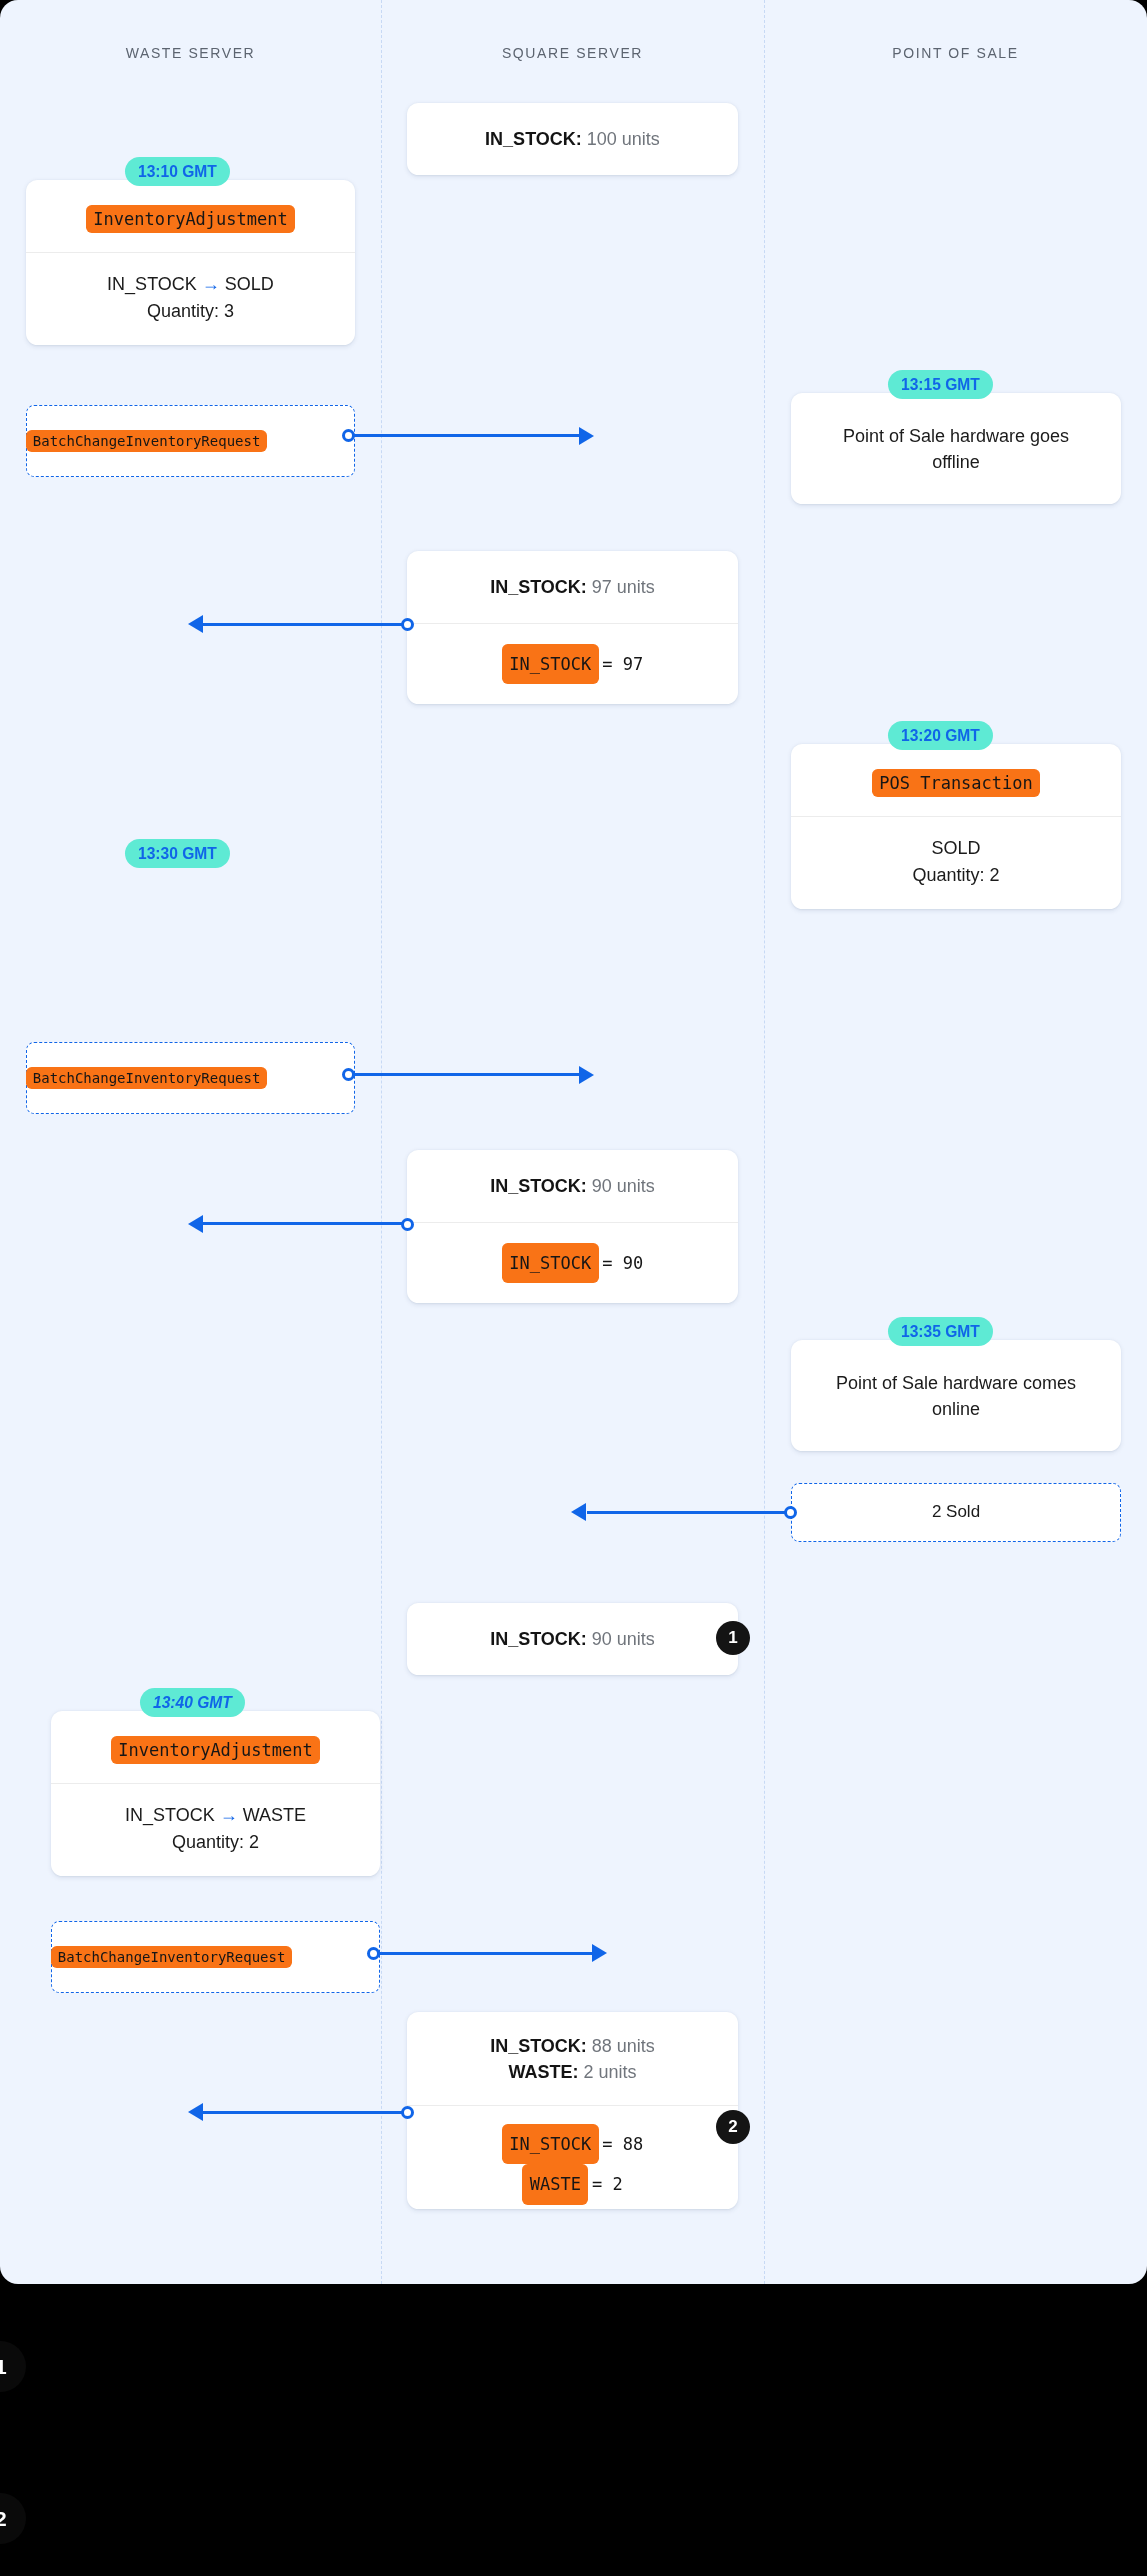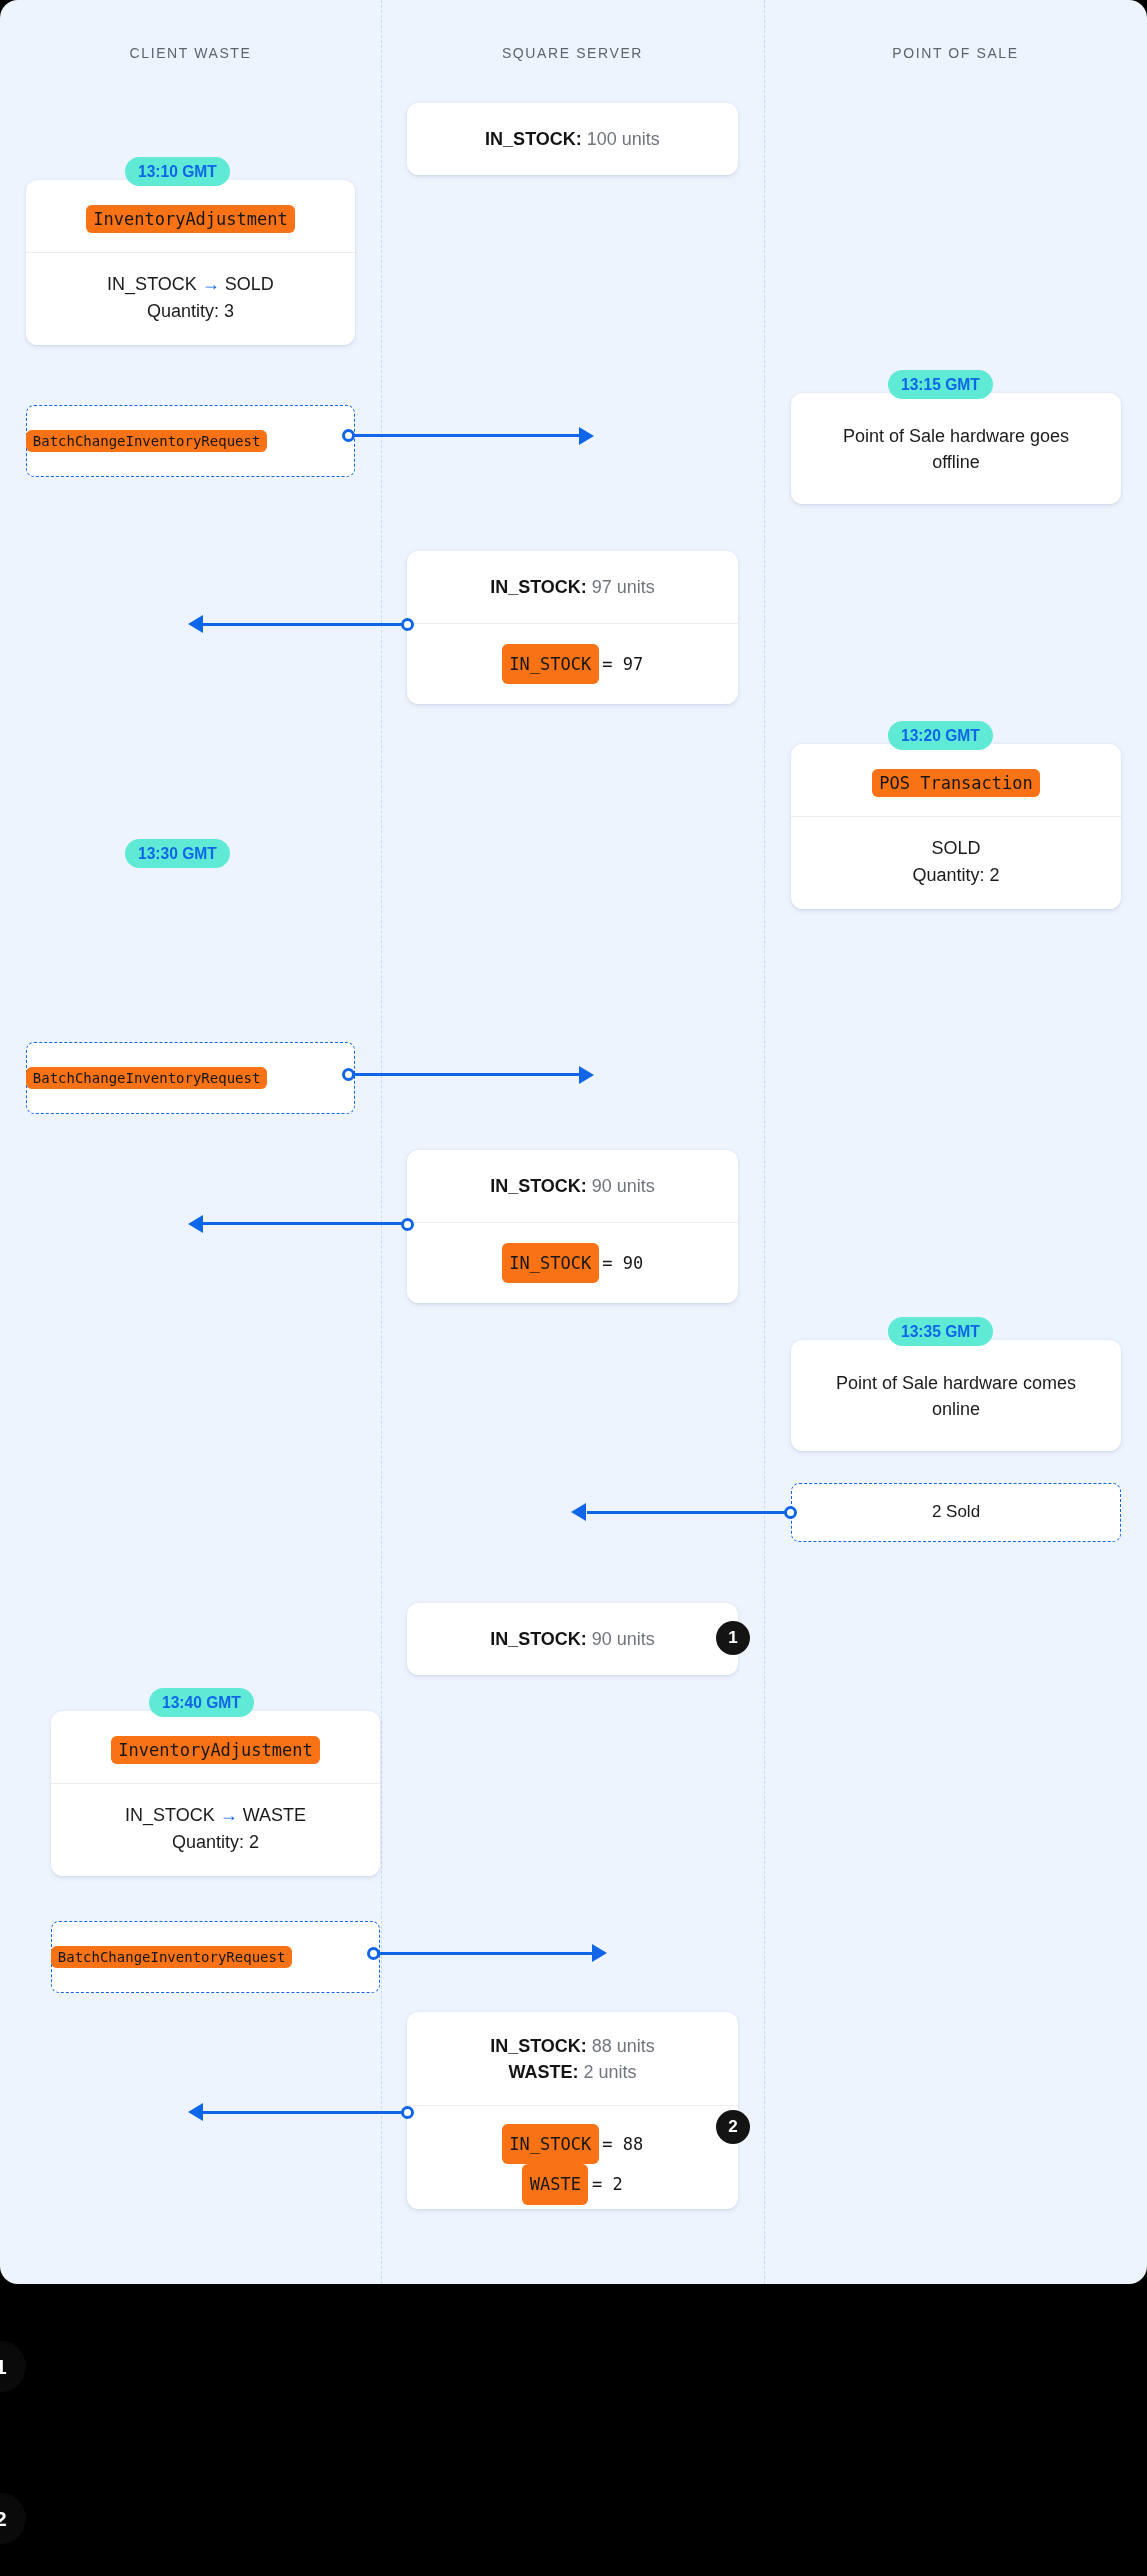--- a/index.html
+++ b/index.html
@@ -178,21 +178,21 @@
 </head>
 <body>
 
 <div id="root">
 
   <div class="diagram">
 
     <div class="col-sep s1"></div>
     <div class="col-sep s2"></div>
 
-    <div class="col-head c1">CLIENT WASTE</div>
+    <div class="col-head c1">WASTE SERVER</div>
     <div class="col-head c2">SQUARE SERVER</div>
     <div class="col-head c3">POINT OF SALE</div>
 
     <div class="node" style="left:407px; top:103px; width:331px;">
       <div class="node-sec" style="padding:23px 18px;">
         <div class="plain-line"><span class="kv-strong">IN_STOCK:</span> <span class="kv-soft">100 units</span></div>
       </div>
     </div>
 
     <div class="pill" style="left:125px; top:157px;">13:10 GMT</div>
@@ -278,21 +278,21 @@
     <div class="dot" style="left:784px; top:1506px;"></div>
     <div class="head-l" style="left:571px; top:1503px;"></div>
 
     <div class="node" style="left:407px; top:1603px; width:331px;">
       <div class="node-sec" style="padding:23px 18px;">
         <div class="plain-line"><span class="kv-strong">IN_STOCK:</span> <span class="kv-soft">90 units</span></div>
       </div>
     </div>
     <div class="marker" style="left:716px; top:1621px;">1</div>
 
-    <div class="pill" style="left:149px; top:1688px;">13:40 GMT</div>
+    <div class="pill" style="left:140px; top:1688px;font-style:italic;">13:40 GMT</div>
     <div class="node" style="left:51px; top:1711px; width:329px;">
       <div class="node-sec" style="padding:24.6px 18px 19.7px;">
         <span class="chip">InventoryAdjustment</span>
       </div>
       <div class="node-sec" style="padding:18px 18px 21px;">
         <div class="plain-line"><span>IN_STOCK</span> <span class="arrow-gly">→</span> <span>WASTE</span></div>
         <div class="plain-line">Quantity: 2</div>
       </div>
     </div>
 

